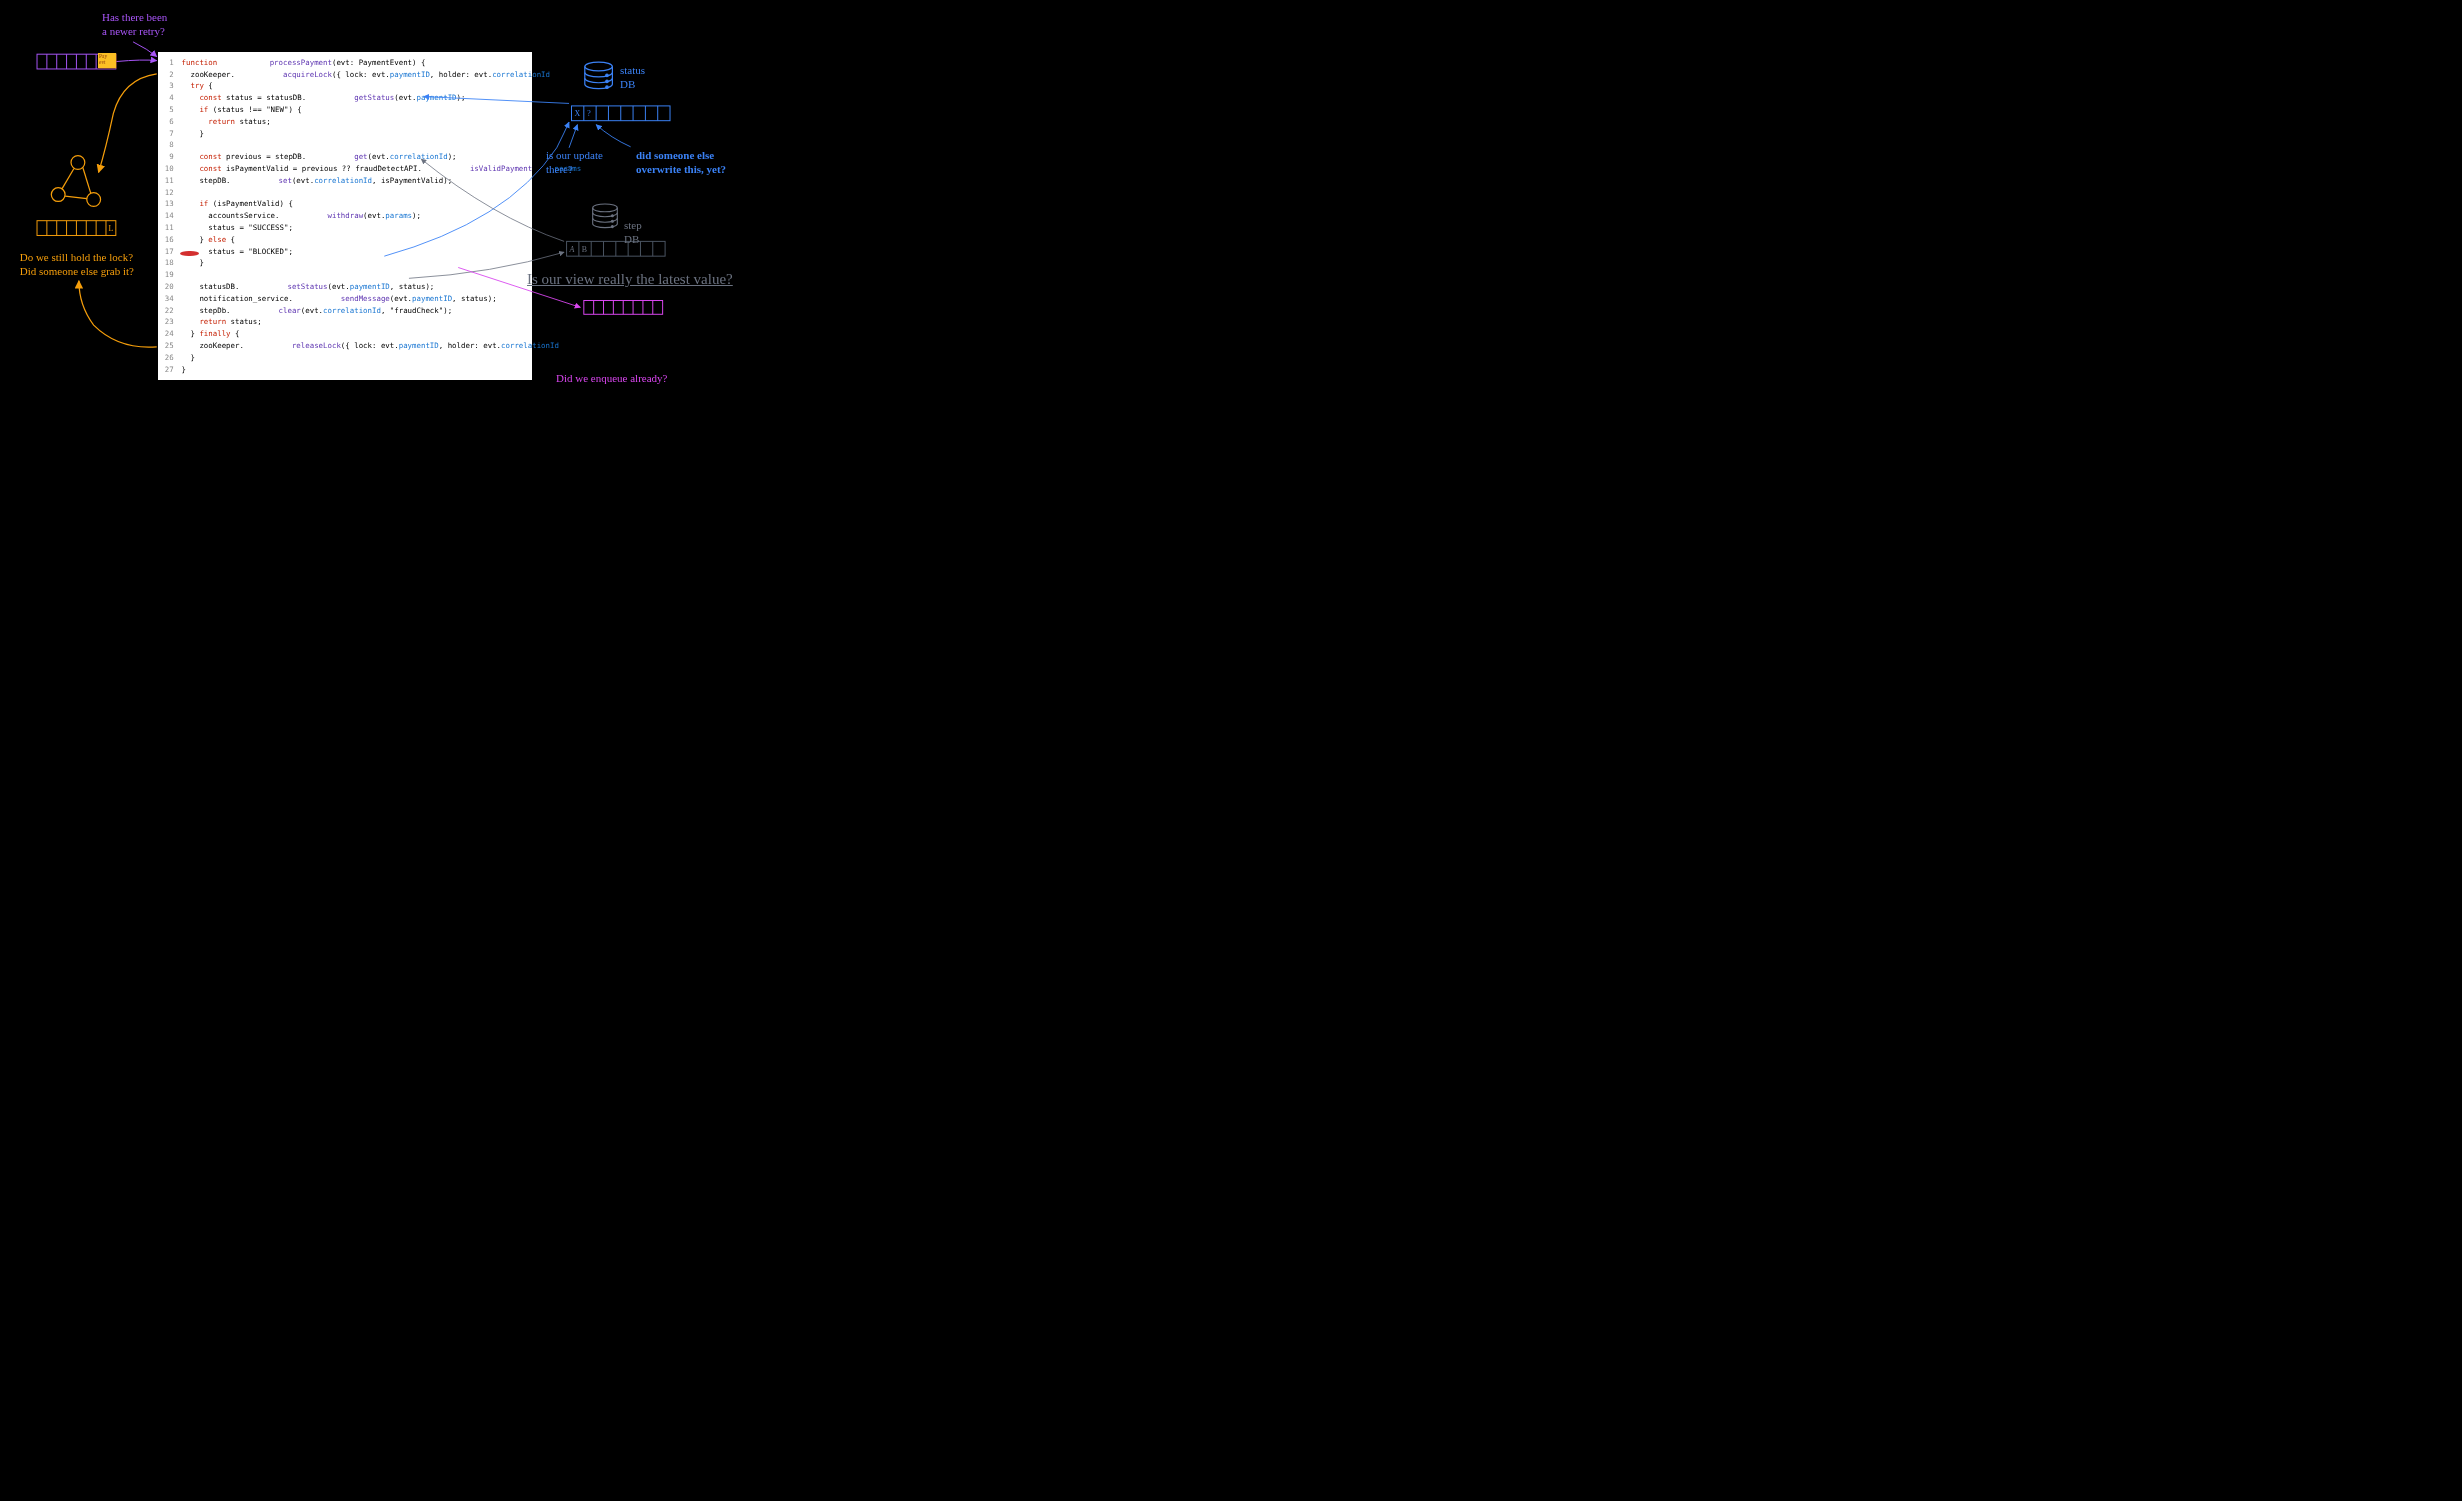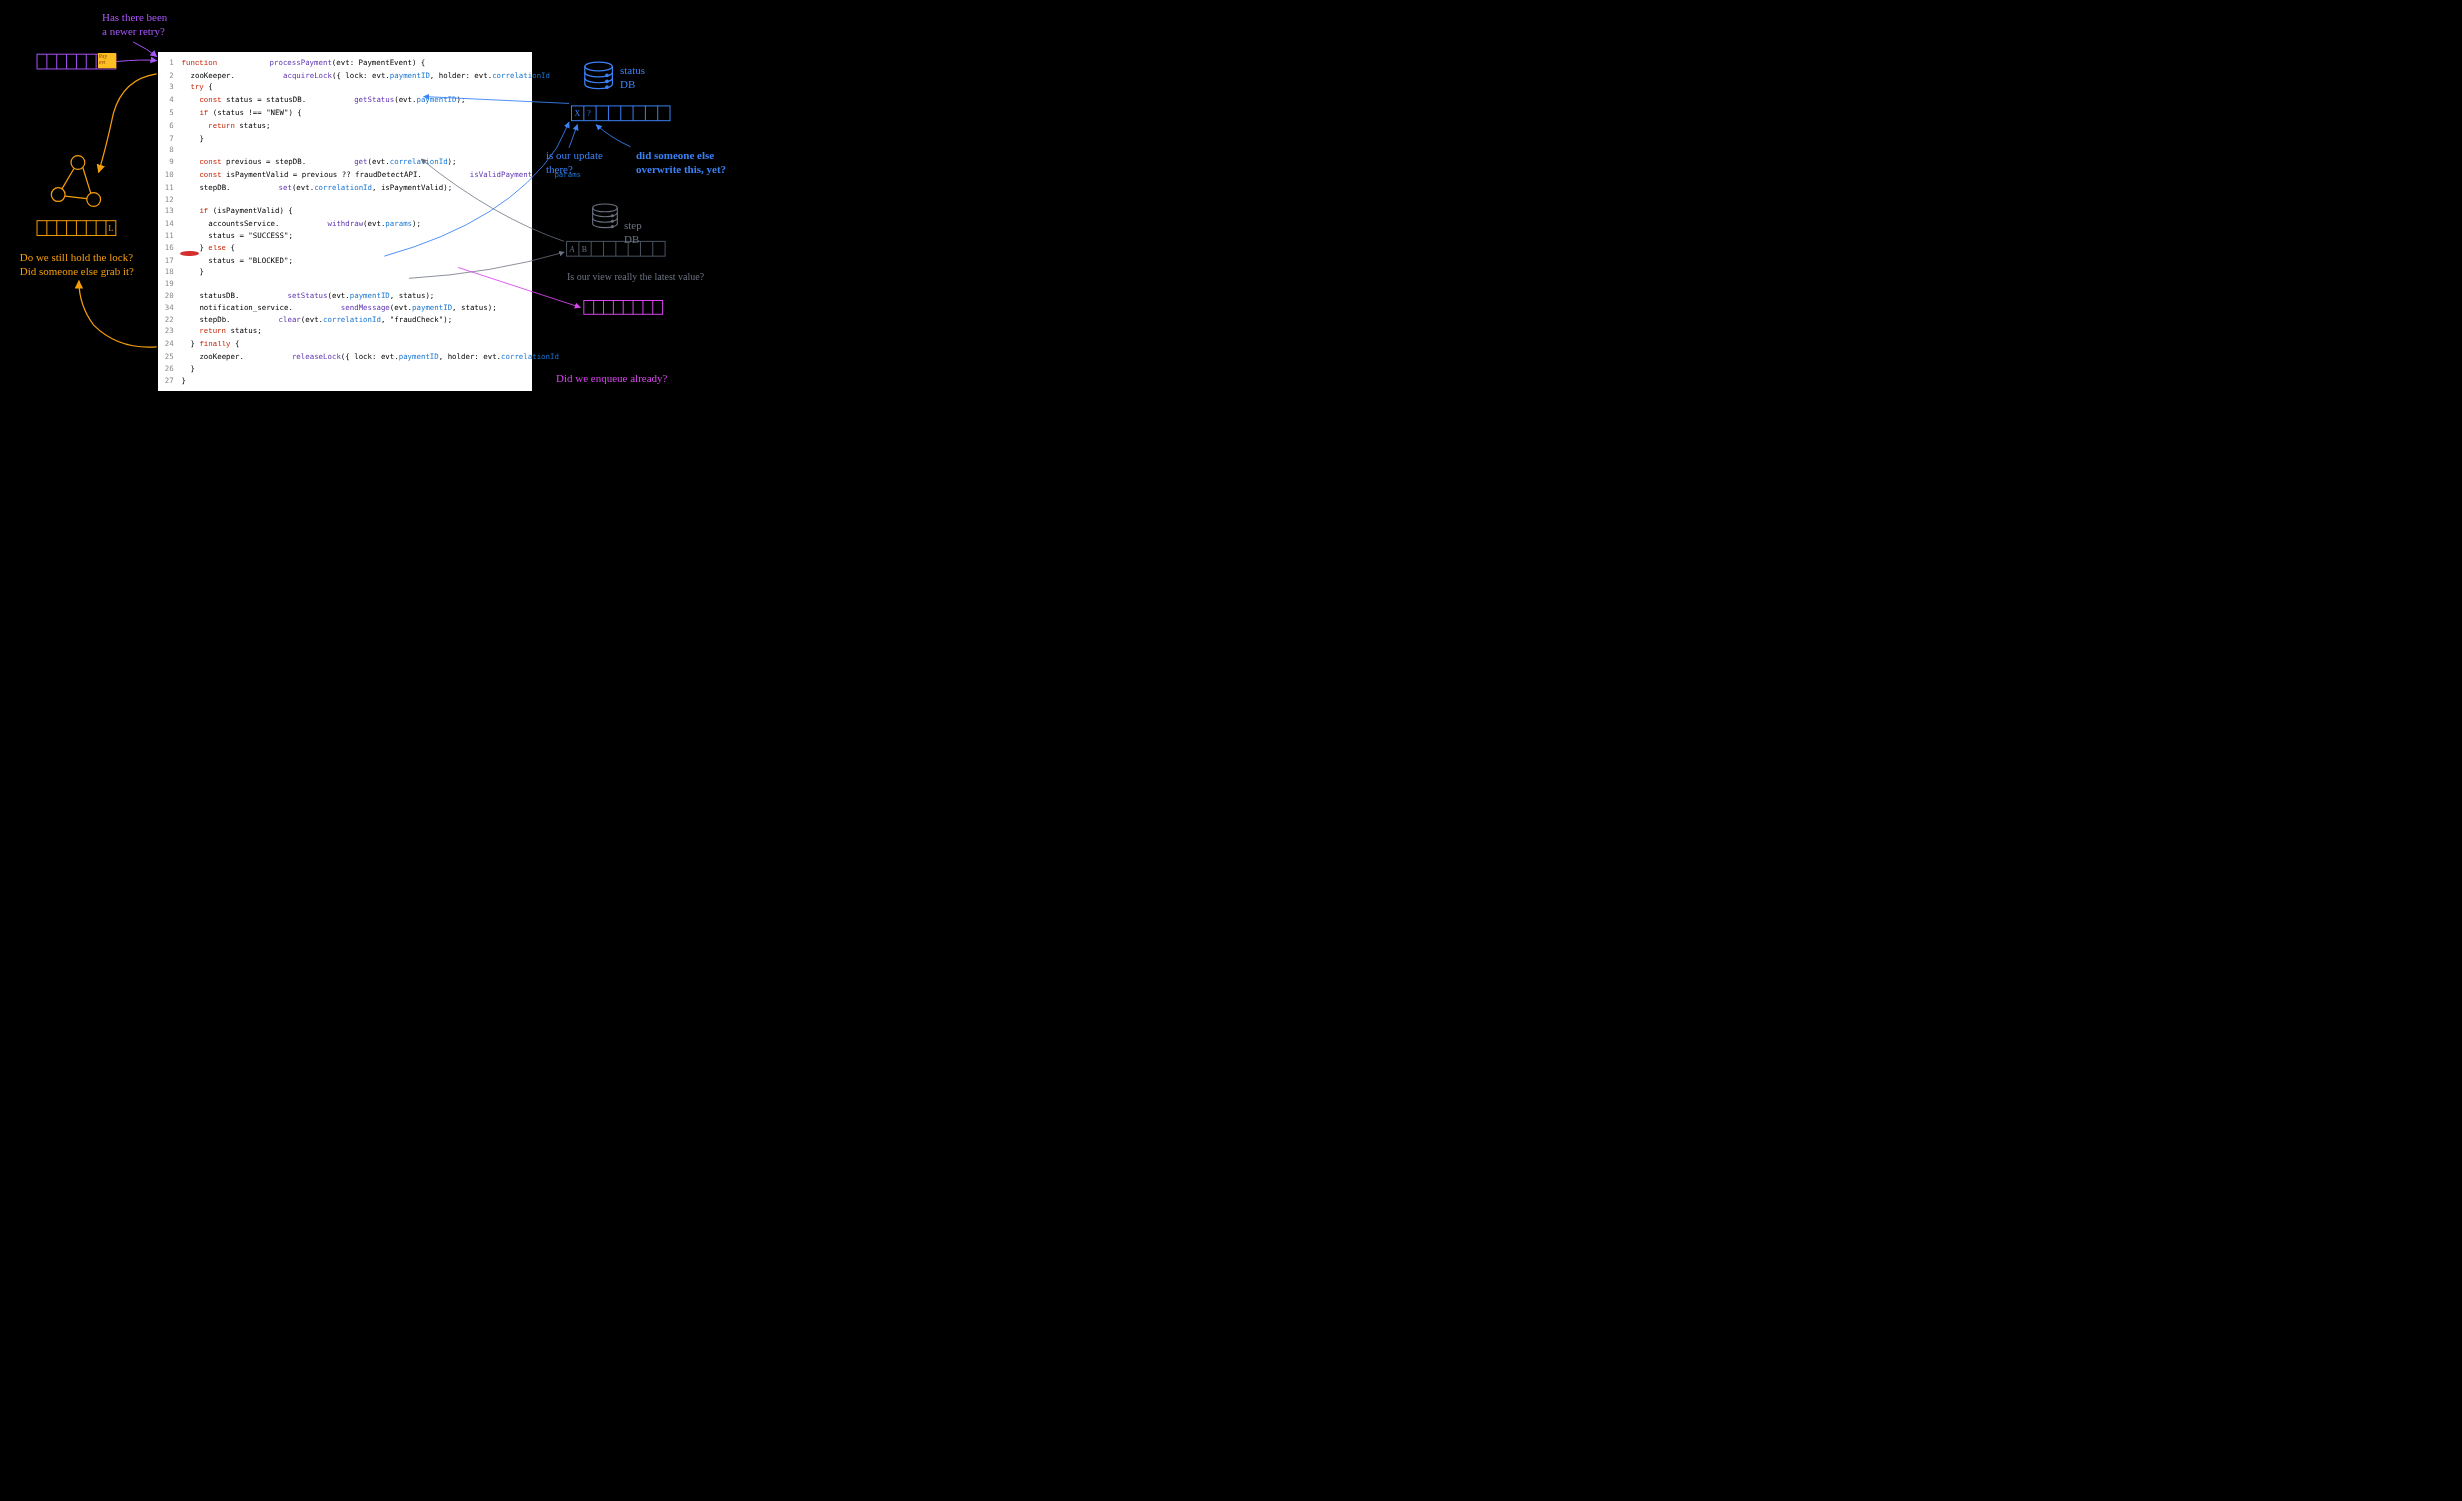--- a/index.html
+++ b/index.html
@@ -27,21 +27,21 @@
   .code-line { display: flex; white-space: pre; }
   .ln {
     width: 23.6px;
     text-align: right;
     color: #888;
     padding-right: 7.9px;
     user-select: none;
     flex-shrink: 0;
   }
   .code { flex: 1; }
-  .kw { color: #c41e00; font-family: Liberation Mono, monospace; }
+  .kw { color: #c41e00; }
   .fn { color: #5e35b1; padding-left: 48px; }
   .prop { color: #1976d2; }
   .str { color: #000; }
   .red-scribble {
     position:absolute;
     left: 180px;
     top: 251px; 
     width: 18.7px;
     height: 5.4px;
     background: #d32f2f;
@@ -243,15 +243,15 @@
 </svg>
 
 <div class="sticky" style="left:98px; top:53px;">Pay<br>evt</div>
 
 <div class="label hand purple" style="left:102px; top:9.8px;">Has there been<br>a newer retry?</div>
 <div class="label hand orange" style="left:19.7px; top:250px;">Do we still hold the lock?<br>Did someone else grab it?</div>
 <div class="label hand blue" style="left:620px; top:63px;">status<br>DB</div>
 <div class="label hand blue" style="left:546px; top:148px;">is our update<br>there?</div>
 <div class="label hand blue" style="left:636px; top:148px;font-weight:bold;">did someone else<br>overwrite this, yet?</div>
 <div class="label hand grey" style="left:624px; top:218px;">step<br>DB</div>
-<div class="label hand grey" style="left:567px; top:270px; font-size:10px;">Is our view really the latest value?</div>
+<div class="label hand grey" style="left:527px; top:270px; font-size:15px;text-decoration:underline;">Is our view really the latest value?</div>
 <div class="label hand magenta" style="left:556px; top:324px;">Did we enqueue already?</div>
 
 
 </body></html>

